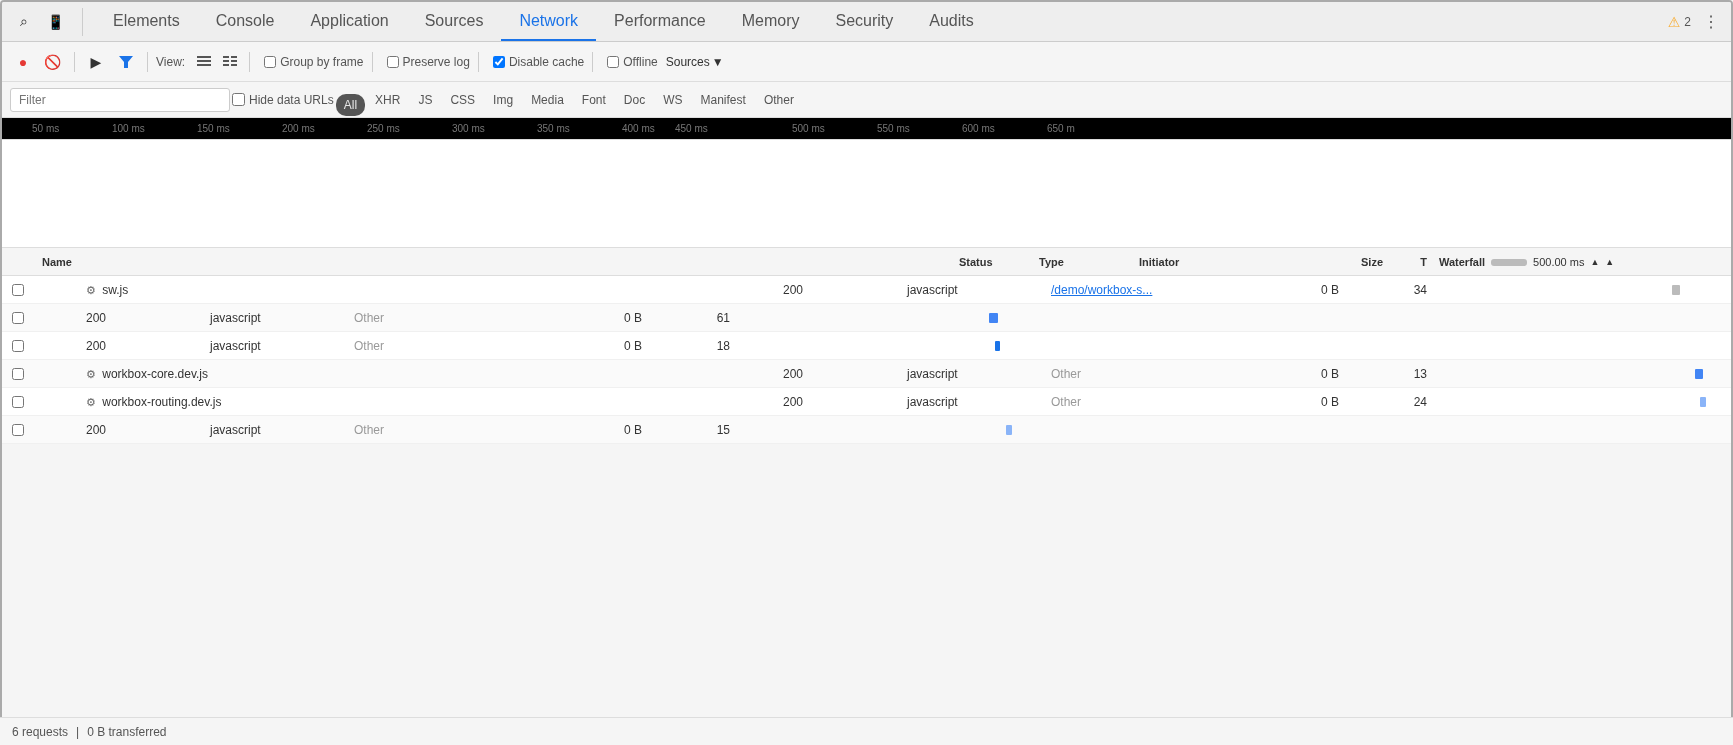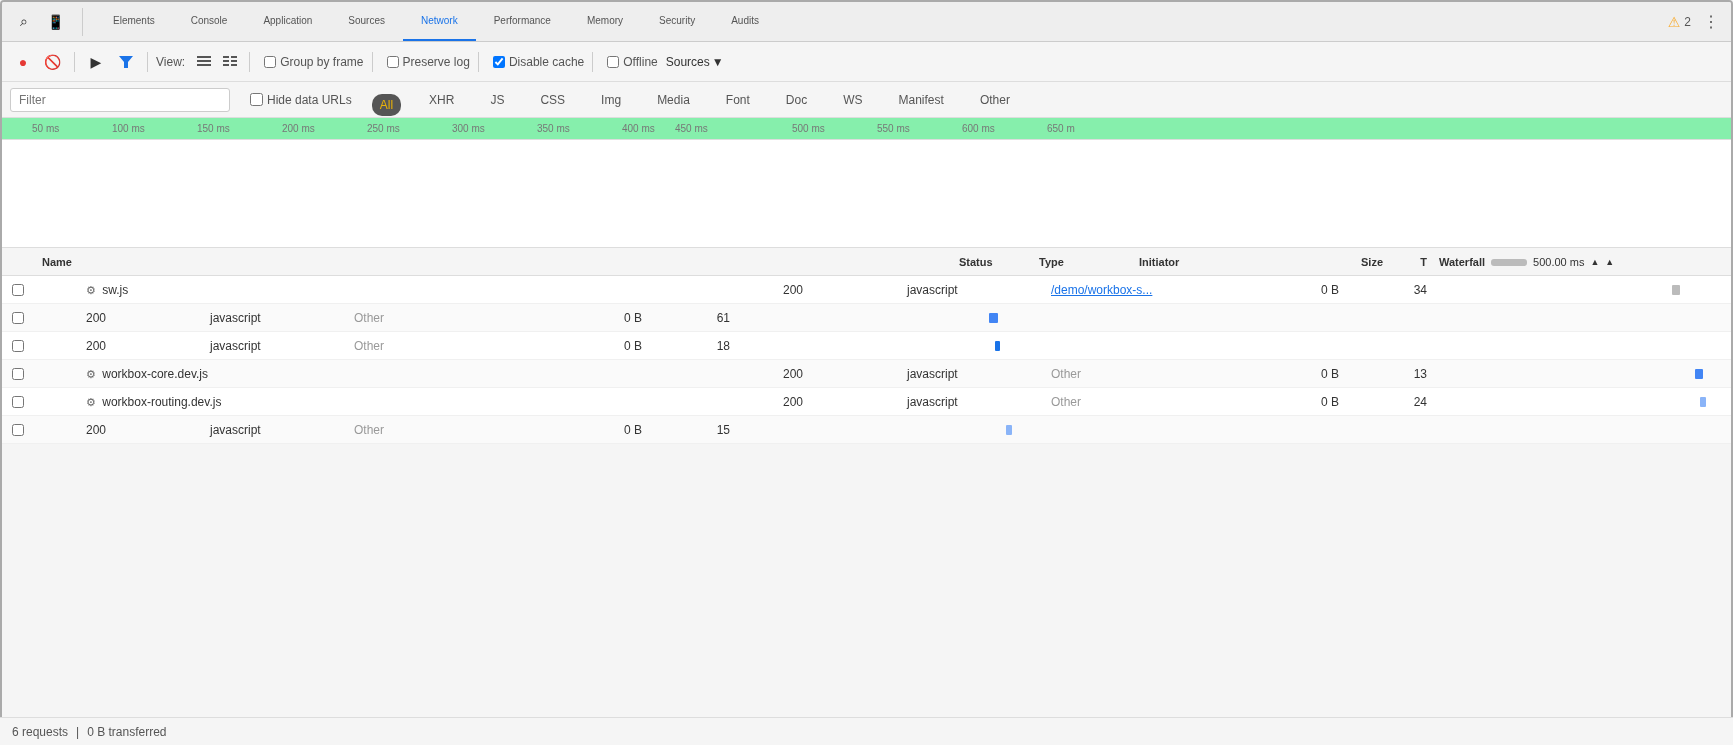--- a/index.html
+++ b/index.html
@@ -48,21 +48,21 @@
       align-items: center;
       flex: 1;
       height: 100%;
     }
     .tab {
       display: flex;
       align-items: center;
       justify-content: center;
       padding: 0 18px;
       height: 100%;
-      font-size: 10px;
+      font-size: 16px;
       cursor: pointer;
       white-space: nowrap;
       color: #555;
       border-bottom: 2px solid transparent;
     }
     .tab.active {
       color: #1a73e8;
       border-bottom: 2px solid #1a73e8;
       background: transparent;
     }
@@ -162,21 +162,21 @@
     }
 
     
     .filter-bar {
       display: flex;
       align-items: center;
       background: #f5f5f5;
       border-bottom: 1px solid #ddd;
       padding: 4px 8px;
       height: 36px;
-      gap: 20px;
+      gap: 2px;
     }
     .filter-input {
       width: 220px;
       height: 24px;
       border: 1px solid #ccc;
       border-radius: 3px;
       padding: 0 8px;
       font-size: 12px;
       outline: none;
       background: white;
@@ -196,38 +196,38 @@
       font-size: 12px;
       cursor: pointer;
       border: none;
       background: transparent;
       color: #555;
       display: flex;
       align-items: center;
     }
     .filter-type-btn.active {
       background: #555;
-      color: #eab308;
+      color: #e5e5e5;
       border-radius: 10px;
       margin-top: 10px;
     }
 
     
     .timeline-area {
       background: white;
       border-bottom: 1px solid #ddd;
       height: 130px;
       overflow: hidden;
       position: relative;
     }
     .timeline-ruler {
       display: flex;
       align-items: center;
       height: 22px;
-      background: #86efac;
+      background: #000000;
       border-bottom: 1px solid #ddd;
       position: relative;
       overflow: hidden;
     }
     .timeline-ruler-item {
       position: absolute;
       font-size: 10px;
       color: #777;
       white-space: nowrap;
     }

